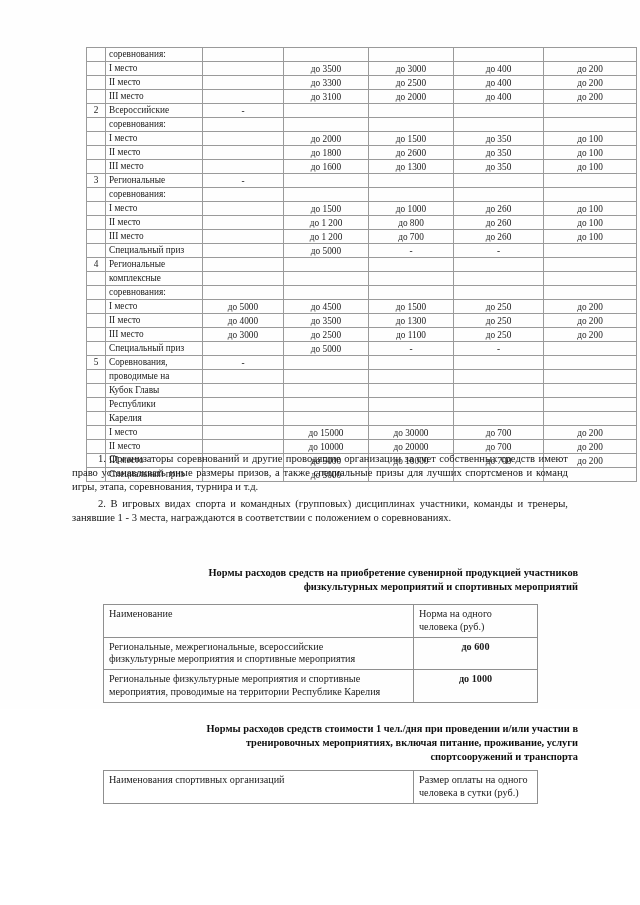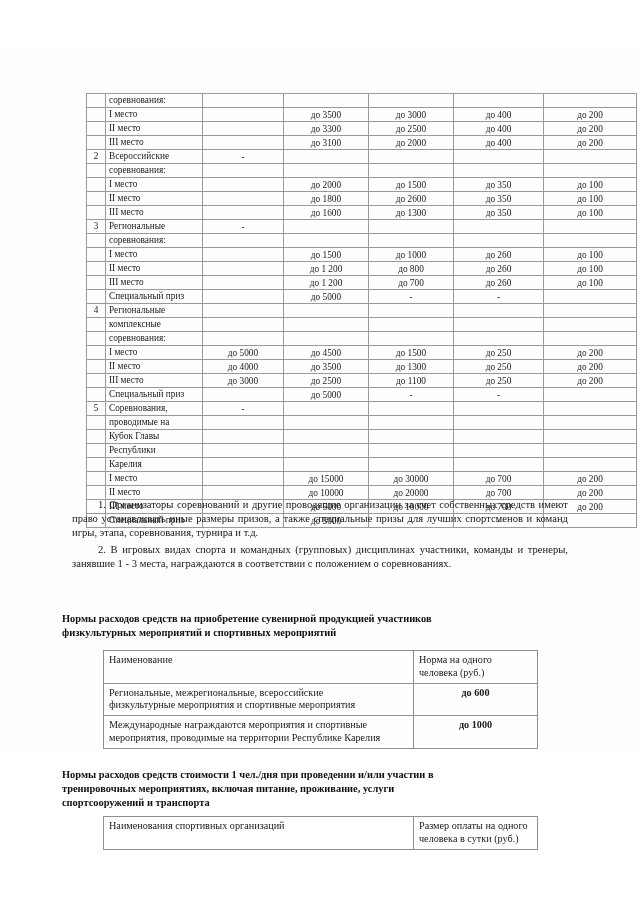--- a/index.html
+++ b/index.html
@@ -14,21 +14,20 @@
     color: #1a1a1a;
     position: relative;
     overflow: hidden;
   }
   .page {
     position: absolute;
     left: 0; top: 0;
     width: 640px;
     height: 709px;
     background: #fefefe;
-    margin-top: 46px;
   }
 
   
   .tbl {
     border-collapse: collapse;
     table-layout: fixed;
     font-size: 9.3px;
     line-height: 1.08;
   }
   .tbl td {
@@ -67,21 +66,21 @@
     text-align: justify;
     text-indent: 26px;
     color: #161616;
   }
   #para-1 { left: 72px; top: 452px; width: 496px; }
   #para-2 { left: 72px; top: 497px; width: 496px; }
 
   
   .heading {
     position: absolute;
-    text-align: left;
+    text-align: right;
     font-weight: bold;
     font-size: 10.4px;
     line-height: 1.33;
     color: #101010;
   }
   #heading-souvenir { left: 62px; top: 566px; width: 516px; }
   #heading-perdiem  { left: 62px; top: 722px; width: 516px; }
 
   
   .tbl2 {
@@ -438,21 +437,21 @@
       </tr>
       <tr>
         <td>
           <div>Региональные, межрегиональные, всероссийские</div>
           <div>физкультурные мероприятия и спортивные мероприятия</div>
         </td>
         <td class="amt">до 600</td>
       </tr>
       <tr>
         <td>
-          <div>Международные награждаются мероприятия и спортивные</div>
+          <div>Региональные физкультурные мероприятия и спортивные</div>
           <div>мероприятия, проводимые на территории Республике Карелия</div>
         </td>
         <td class="amt">до 1000</td>
       </tr>
     </tbody>
   </table>
 
   <div class="heading" id="heading-perdiem">
     <div>Нормы расходов средств стоимости 1 чел./дня при проведении и/или участии в</div>
     <div>тренировочных мероприятиях, включая питание, проживание, услуги</div>

